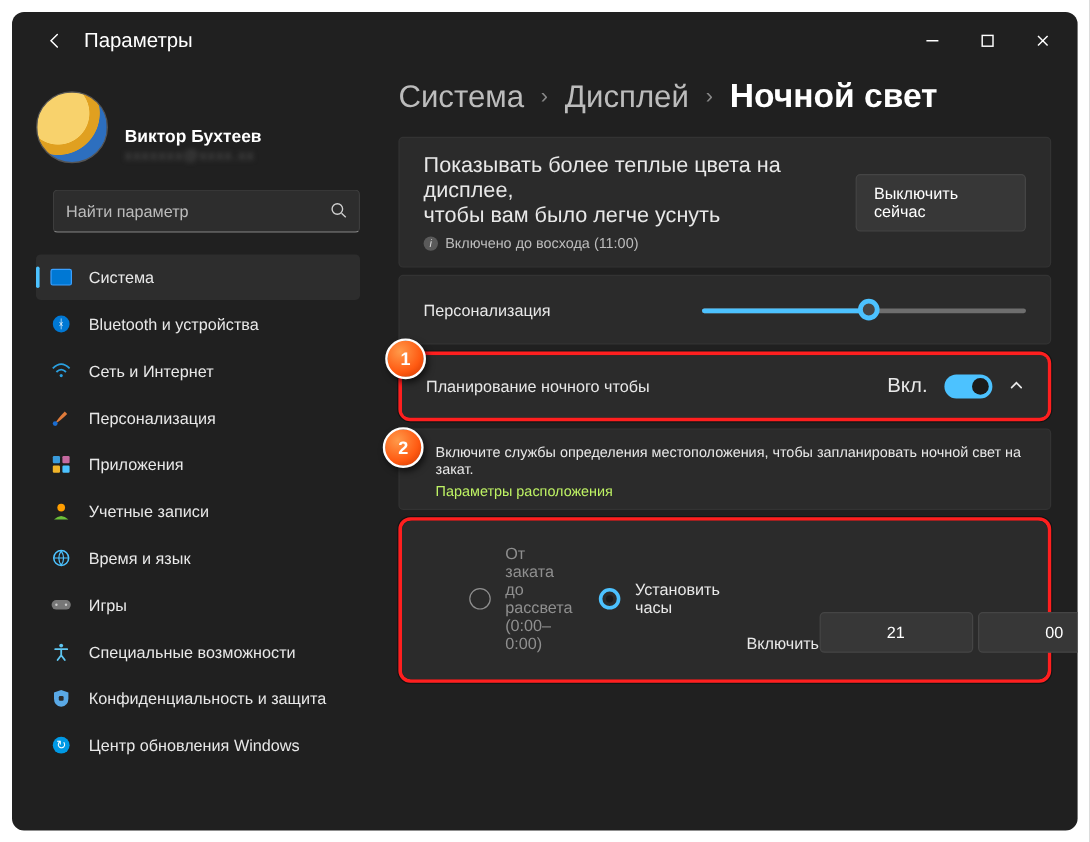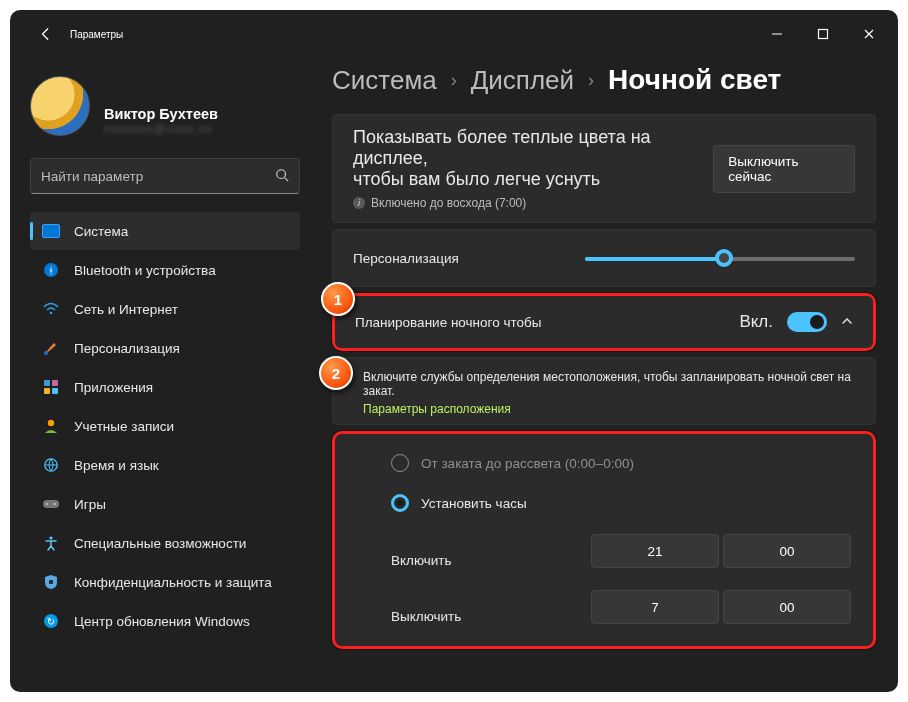--- a/index.html
+++ b/index.html
@@ -32,21 +32,21 @@
   .back-btn {
     width: 40px;
     height: 40px;
     display: flex;
     align-items: center;
     justify-content: center;
     font-size: 14px;
     color: #fff;
   }
   .title {
-    font-size: 10px;
+    font-size: 17px;
     margin-left: 4px;
     color: #fff;
   }
   .win-controls {
     margin-left: auto;
     display: flex;
   }
   .win-btn {
     width: 46px;
     height: 40px;
@@ -87,20 +87,21 @@
   .search {
     height: 34px;
     border: 1px solid #3d3d3d;
     border-bottom: 1px solid #888;
     background: #2d2d2d;
     border-radius: 4px;
     display: flex;
     align-items: center;
     padding: 0 10px;
     margin-bottom: 18px;
+    margin-left: 14px;
   }
   .search-input {
     flex: 1;
     font-size: 13.5px;
     color: #bcbcbc;
   }
   .search-icon { font-size: 14px; color: #d0d0d0; }
   .nav-item {
     display: flex;
     align-items: center;
@@ -221,21 +222,21 @@
     background:#2b2b2b; border:1px solid #333; border-radius:4px;
     padding:12px 18px 8px 30px; margin-bottom:6px;
   }
   .p4note{ font-size:12px; color:#e8e8e8;}
   .p4link{ font-size:12px; color:#bef264; margin-top:4px;}
 
   .panel5wrap{ position:relative; }
   .panel5{
     background:#2b2b2b; border-radius:8px;
     padding:20px 22px 22px 56px;
-    display:flex; flex-direction:column; gap:22px;
+    display:flex; flex-direction:row; gap:22px;
   }
   .radio{
     display:flex; align-items:center; gap:12px; font-size:13.5px; color:#e8e8e8;
   }
   .radio-dim{ color:#8f8f8f; }
   .radio-circle{
     width:18px; height:18px; border-radius:50%; border:1.5px solid #8f8f8f; box-sizing:border-box;
     display:flex; align-items:center; justify-content:center; flex-shrink:0;
   }
   .radio-sel{ border:3px solid #4cc2ff; }
@@ -405,21 +406,21 @@
         <span class="sep">›</span>
         <span class="cur">Ночной свет</span>
       </div>
 
       <div class="panel panel1">
         <div>
           <div class="p1text">Показывать более теплые цвета на дисплее,</div>
           <div class="p1text">чтобы вам было легче уснуть</div>
           <div class="p1sub">
             <span class="info-dot">i</span>
-            <span>Включено до восхода (7:00)</span>
+            <span>Включено до восхода (11:00)</span>
           </div>
         </div>
         <div class="action-btn">Выключить сейчас</div>
       </div>
 
       <div class="panel panel2">
         <div style="font-size:13.5px;">Персонализация</div>
         <div class="slider">
           <div class="slider-track"></div>
           <div class="slider-fill"></div>

